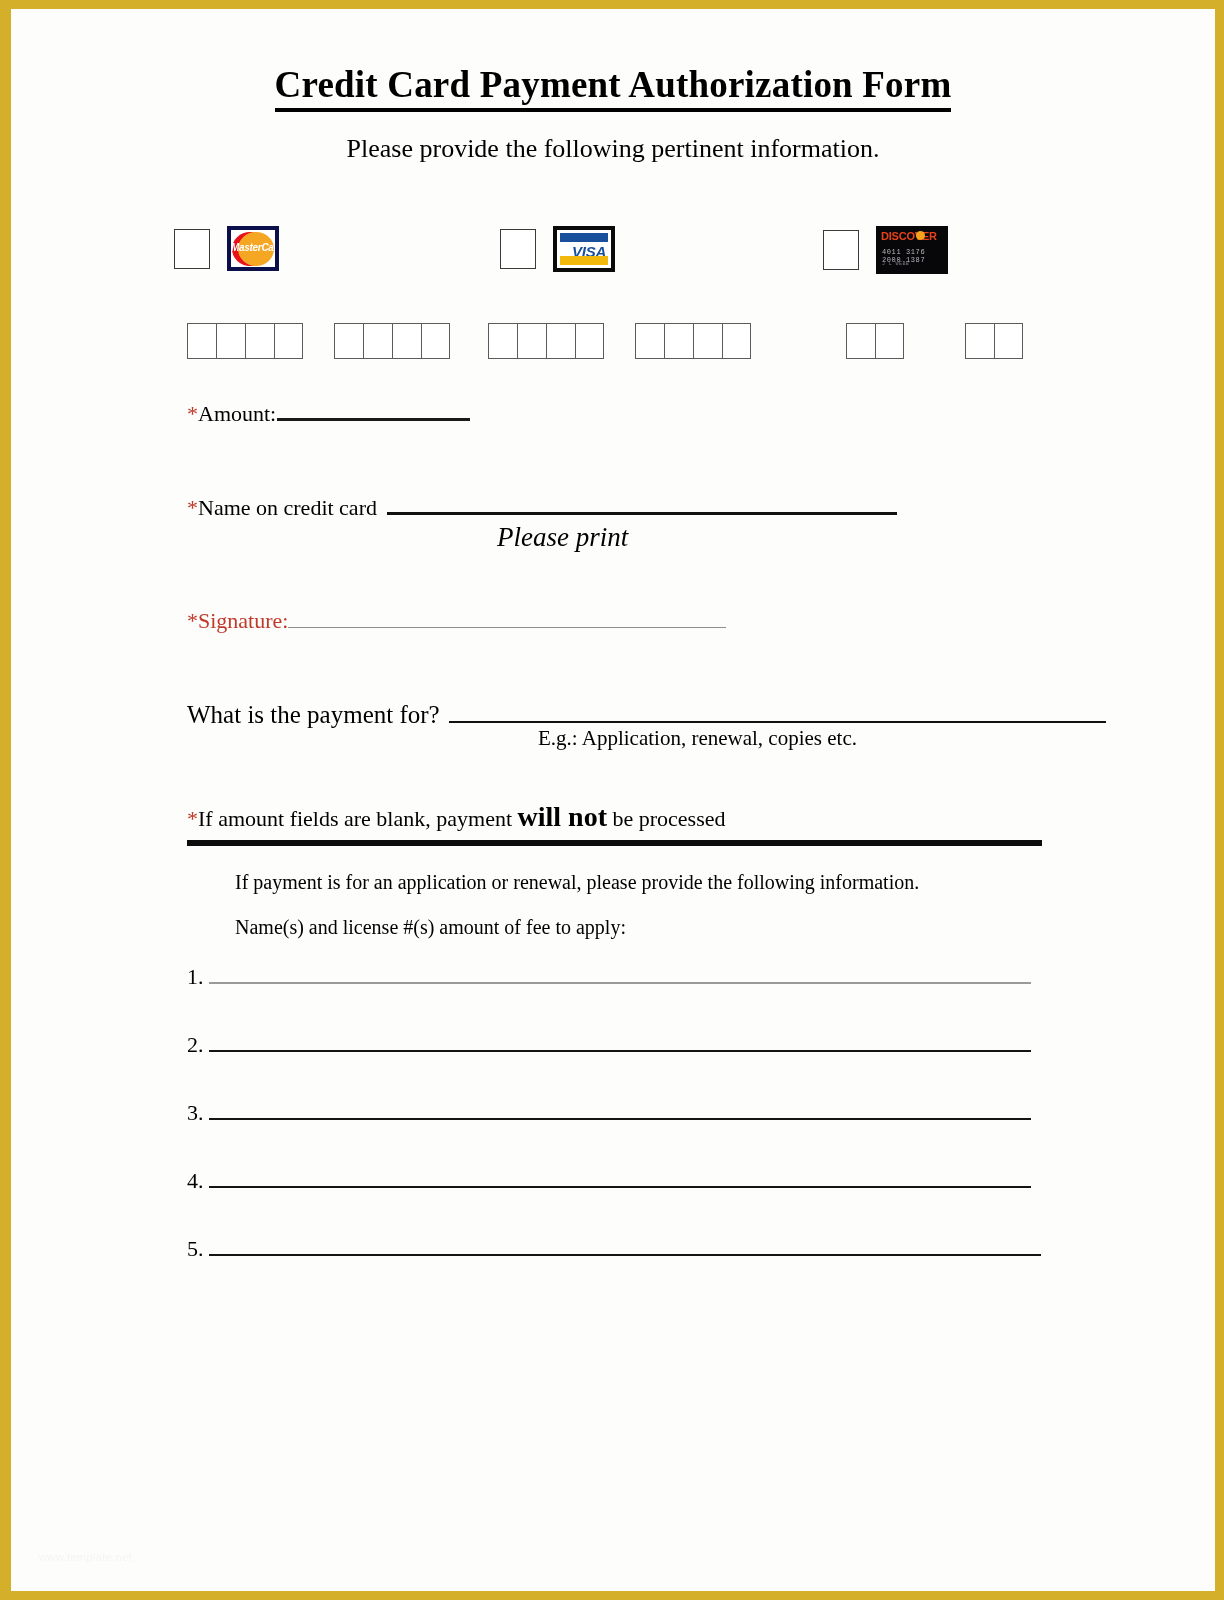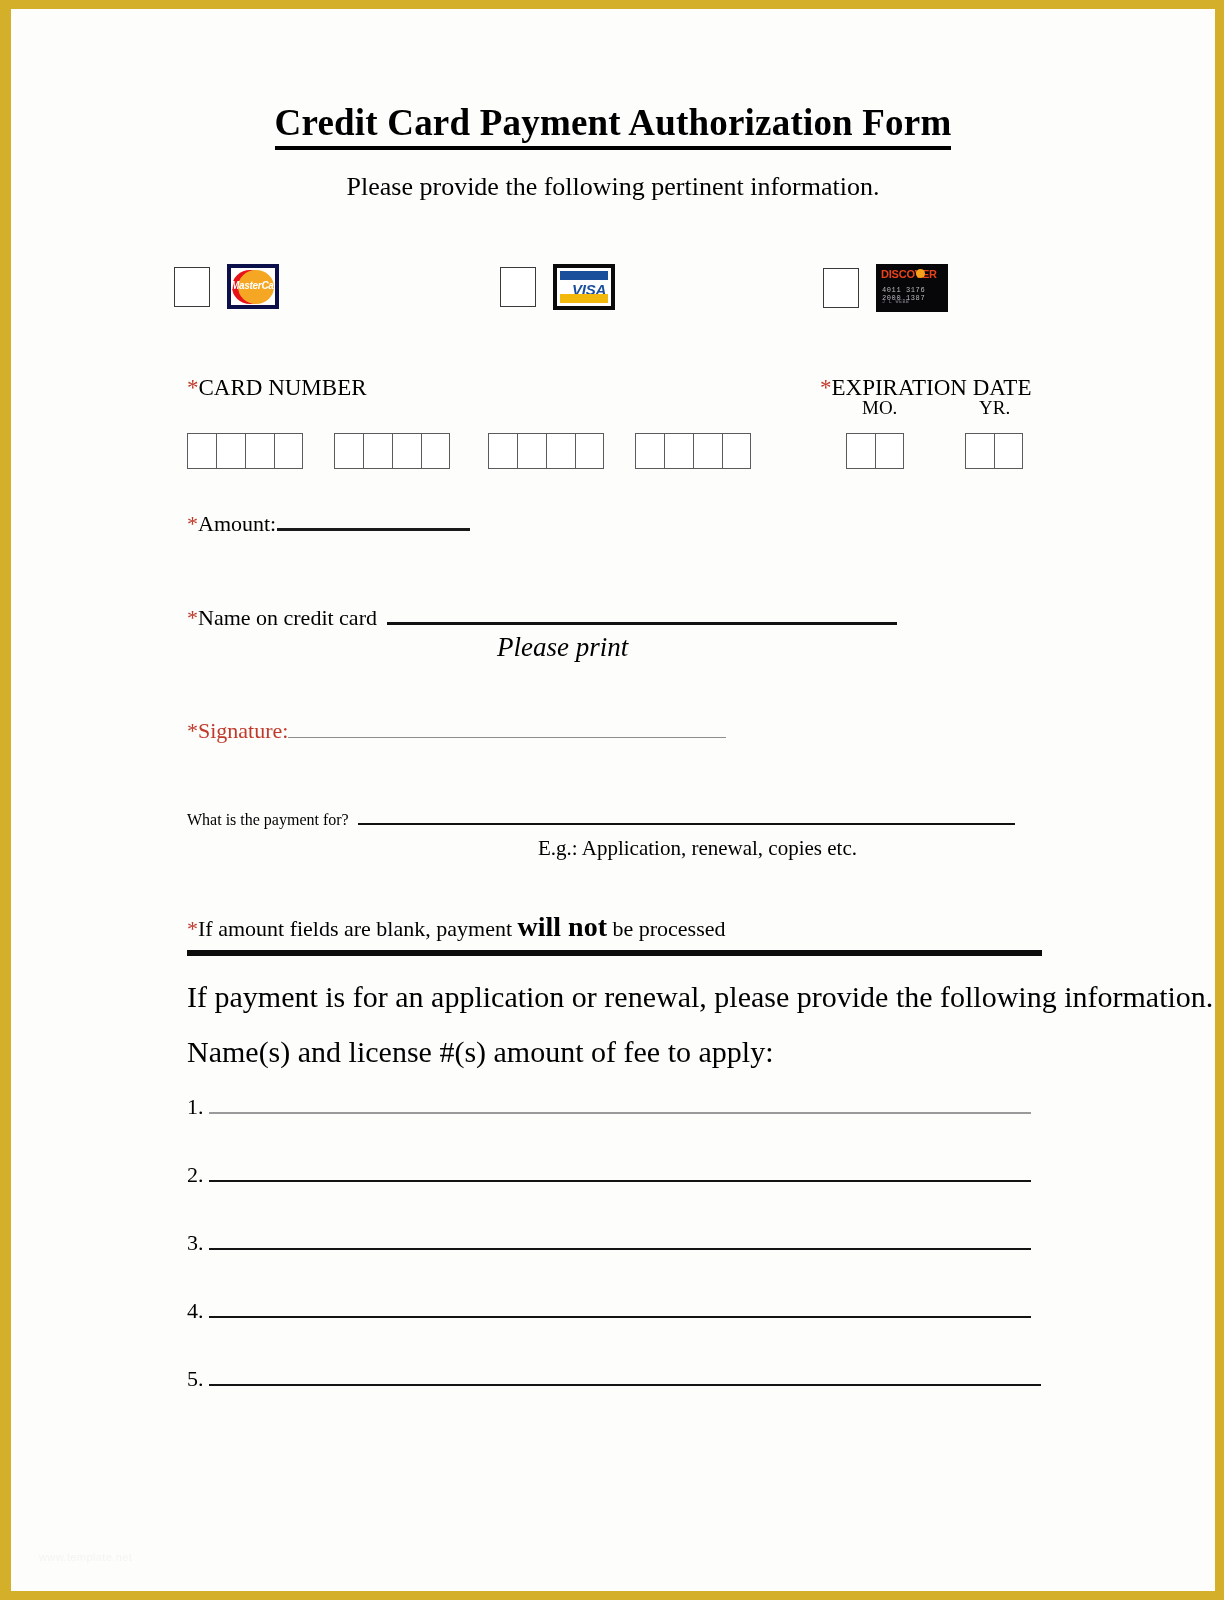--- a/index.html
+++ b/index.html
@@ -29,21 +29,21 @@
     box-sizing: border-box;
     width: 100%;
     height: 100%;
     background: #fdfdfb;
     overflow: hidden;
   }
 
   
   .doc-title {
     margin: 0;
-    padding-top: 95px;
+    padding-top: 57px;
     text-align: center;
     font-size: 37px;
     font-weight: bold;
     letter-spacing: 0.2px;
     line-height: 1;
   }
   .doc-title span {
     border-bottom: 4px solid #000;
     padding-bottom: 3px;
   }
@@ -345,21 +345,21 @@
   .row-payment-for {
     position: relative;
     height: 60px;
     margin-top: 62px;
   }
   .field-payment-for {
     position: absolute;
     left: 176px; top: 0;
     display: flex;
     align-items: baseline;
-    font-size: 16px;
+    font-size: 25px;
     line-height: 1;
   }
   .field-payment-for .rule-thick {
     display: inline-block;
     width: 657px;
     border-bottom: 2.5px solid #111111;
     margin-left: 9px;
   }
   .hint-eg {
     position: absolute;
@@ -386,22 +386,23 @@
   .heavy-rule {
     margin-top: 9px;
     margin-left: 0;
     width: 855px;
     height: 6px;
     background: #0d0d0d;
   }
 
   .para {
     padding-left: 176px;
-    font-size: 30px;
-    line-height: 1;
+    font-size: 20px;
+    line-height: 1;
+    margin-left: 48px;
   }
   .para.p1 { margin-top: 26px; }
   .para.p2 { margin-top: 25px; }
 
   
   .numbered-list {
     position: relative;
     margin-top: 29px;
     padding-left: 176px;
   }
@@ -473,26 +474,20 @@
           <div class="disc-orb"></div>
           <div class="disc-number">4011 3176 2000 1387</div>
           <div class="disc-name">J L WEBB</div>
         </div>
       </div>
 
     </div>
 
     <div class="body-area">
 
-      <div class="row-card-labels">
-        <div class="label-card-number"><span class="req">*</span><span>CARD NUMBER</span></div>
-        <div class="label-exp-date"><span class="req">*</span><span>EXPIRATION DATE</span></div>
-        <div class="label-mo">MO.</div>
-        <div class="label-yr">YR.</div>
-      </div>
 
       <div class="row-card-boxes">
         <div class="box-group g1">
           <div class="cell"></div>
           <div class="cell"></div>
           <div class="cell"></div>
           <div class="cell"></div>
         </div>
         <div class="box-group g2">
           <div class="cell"></div>

